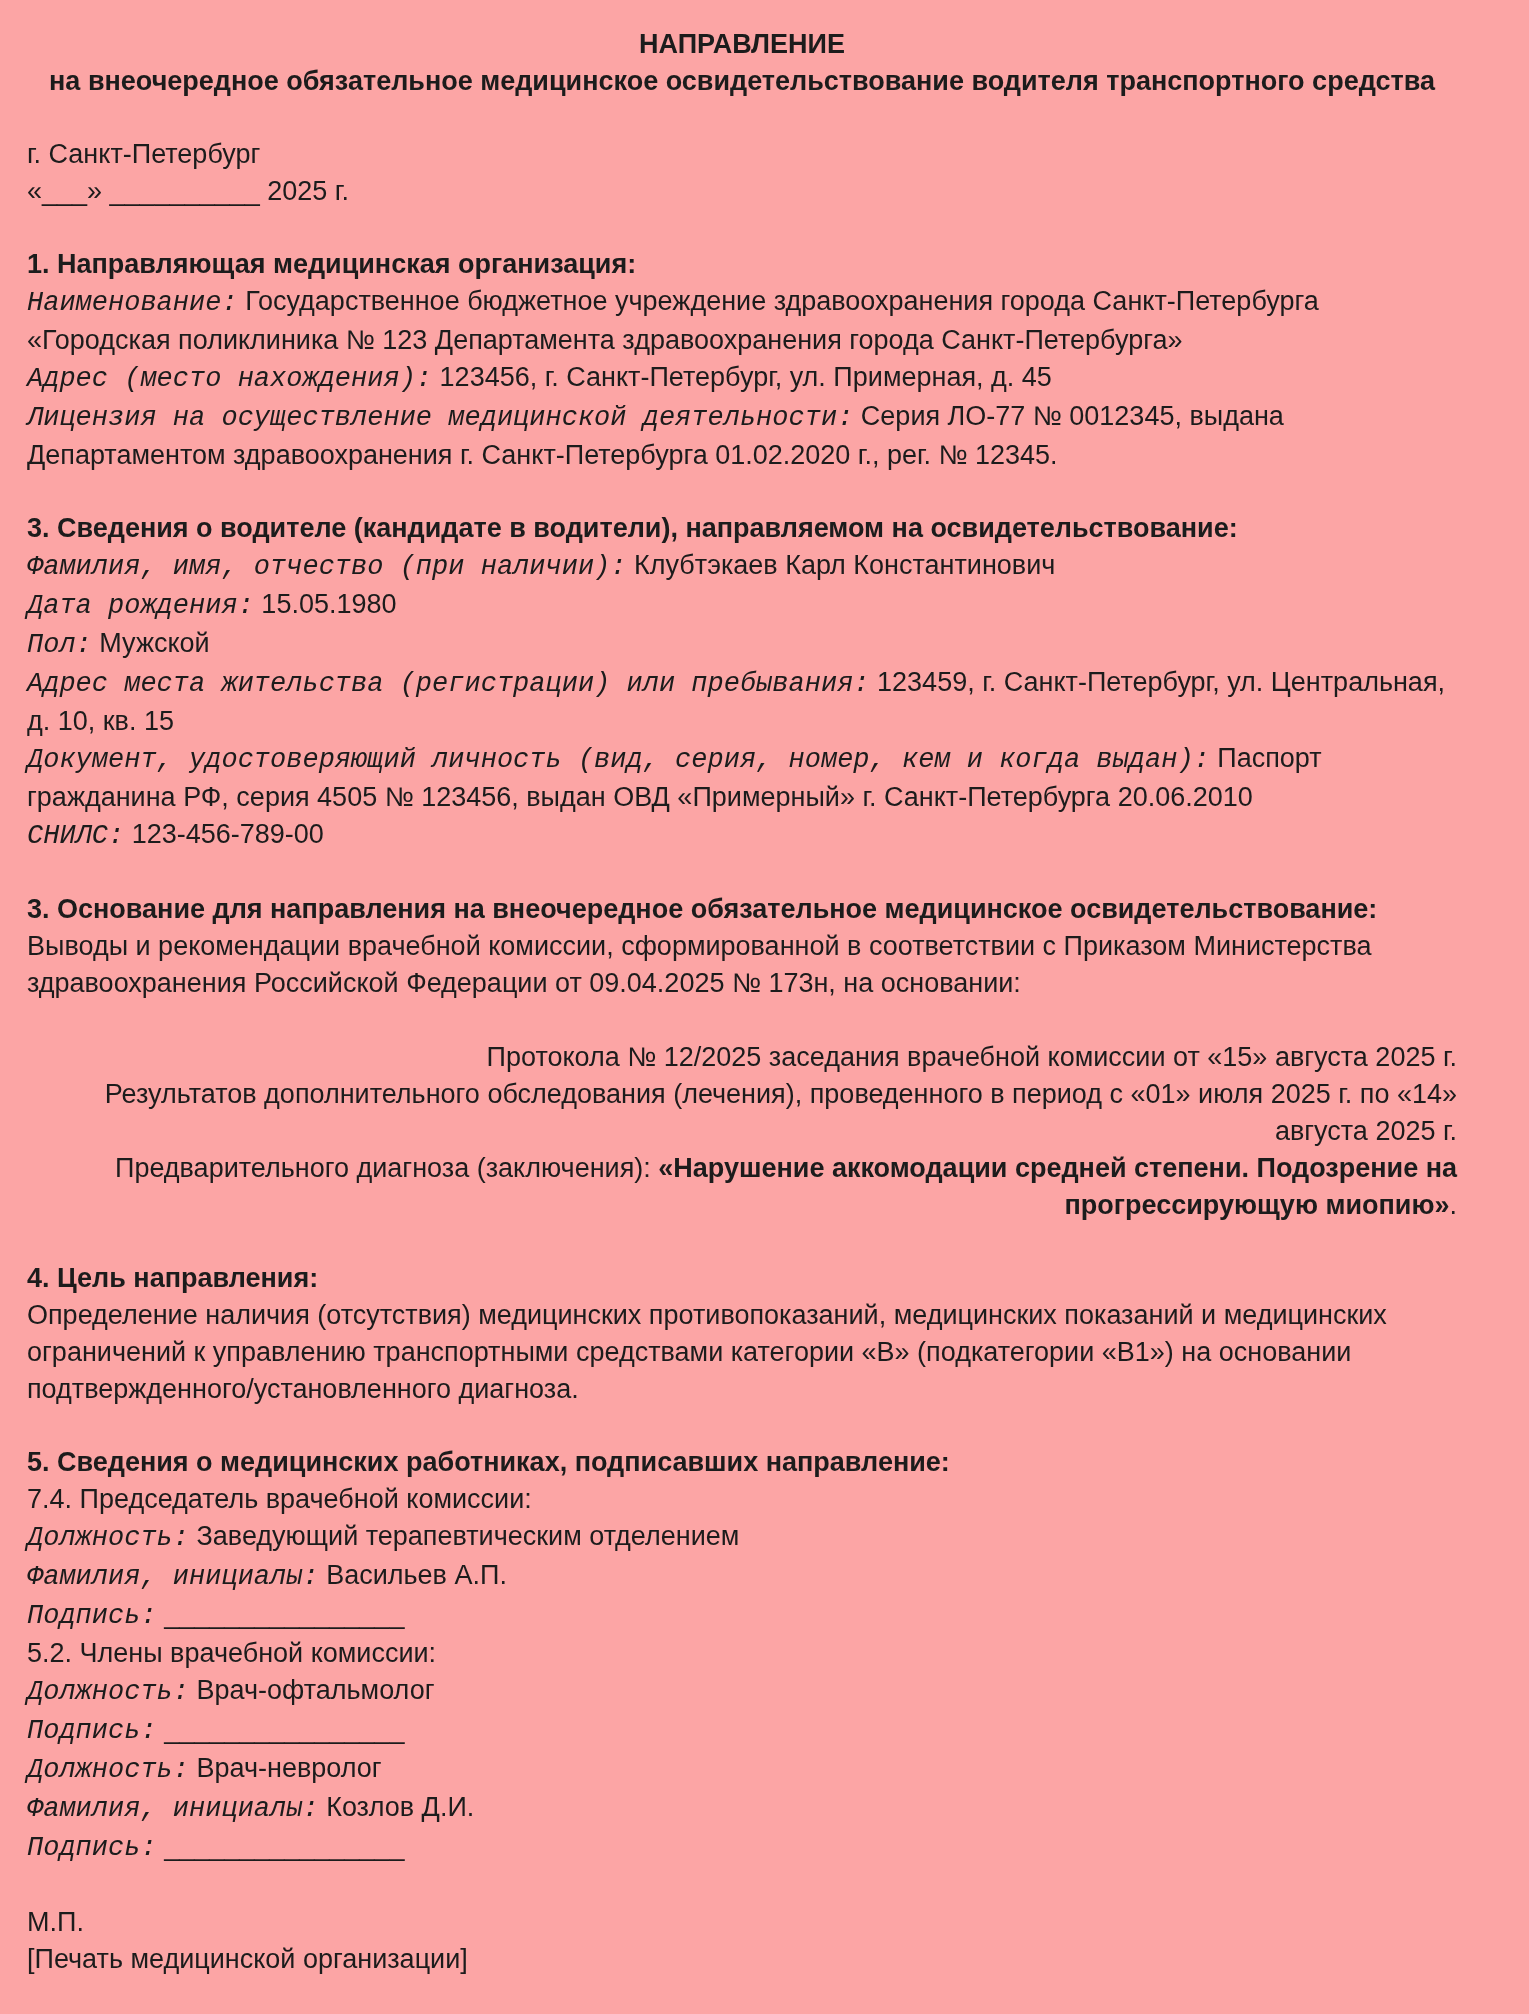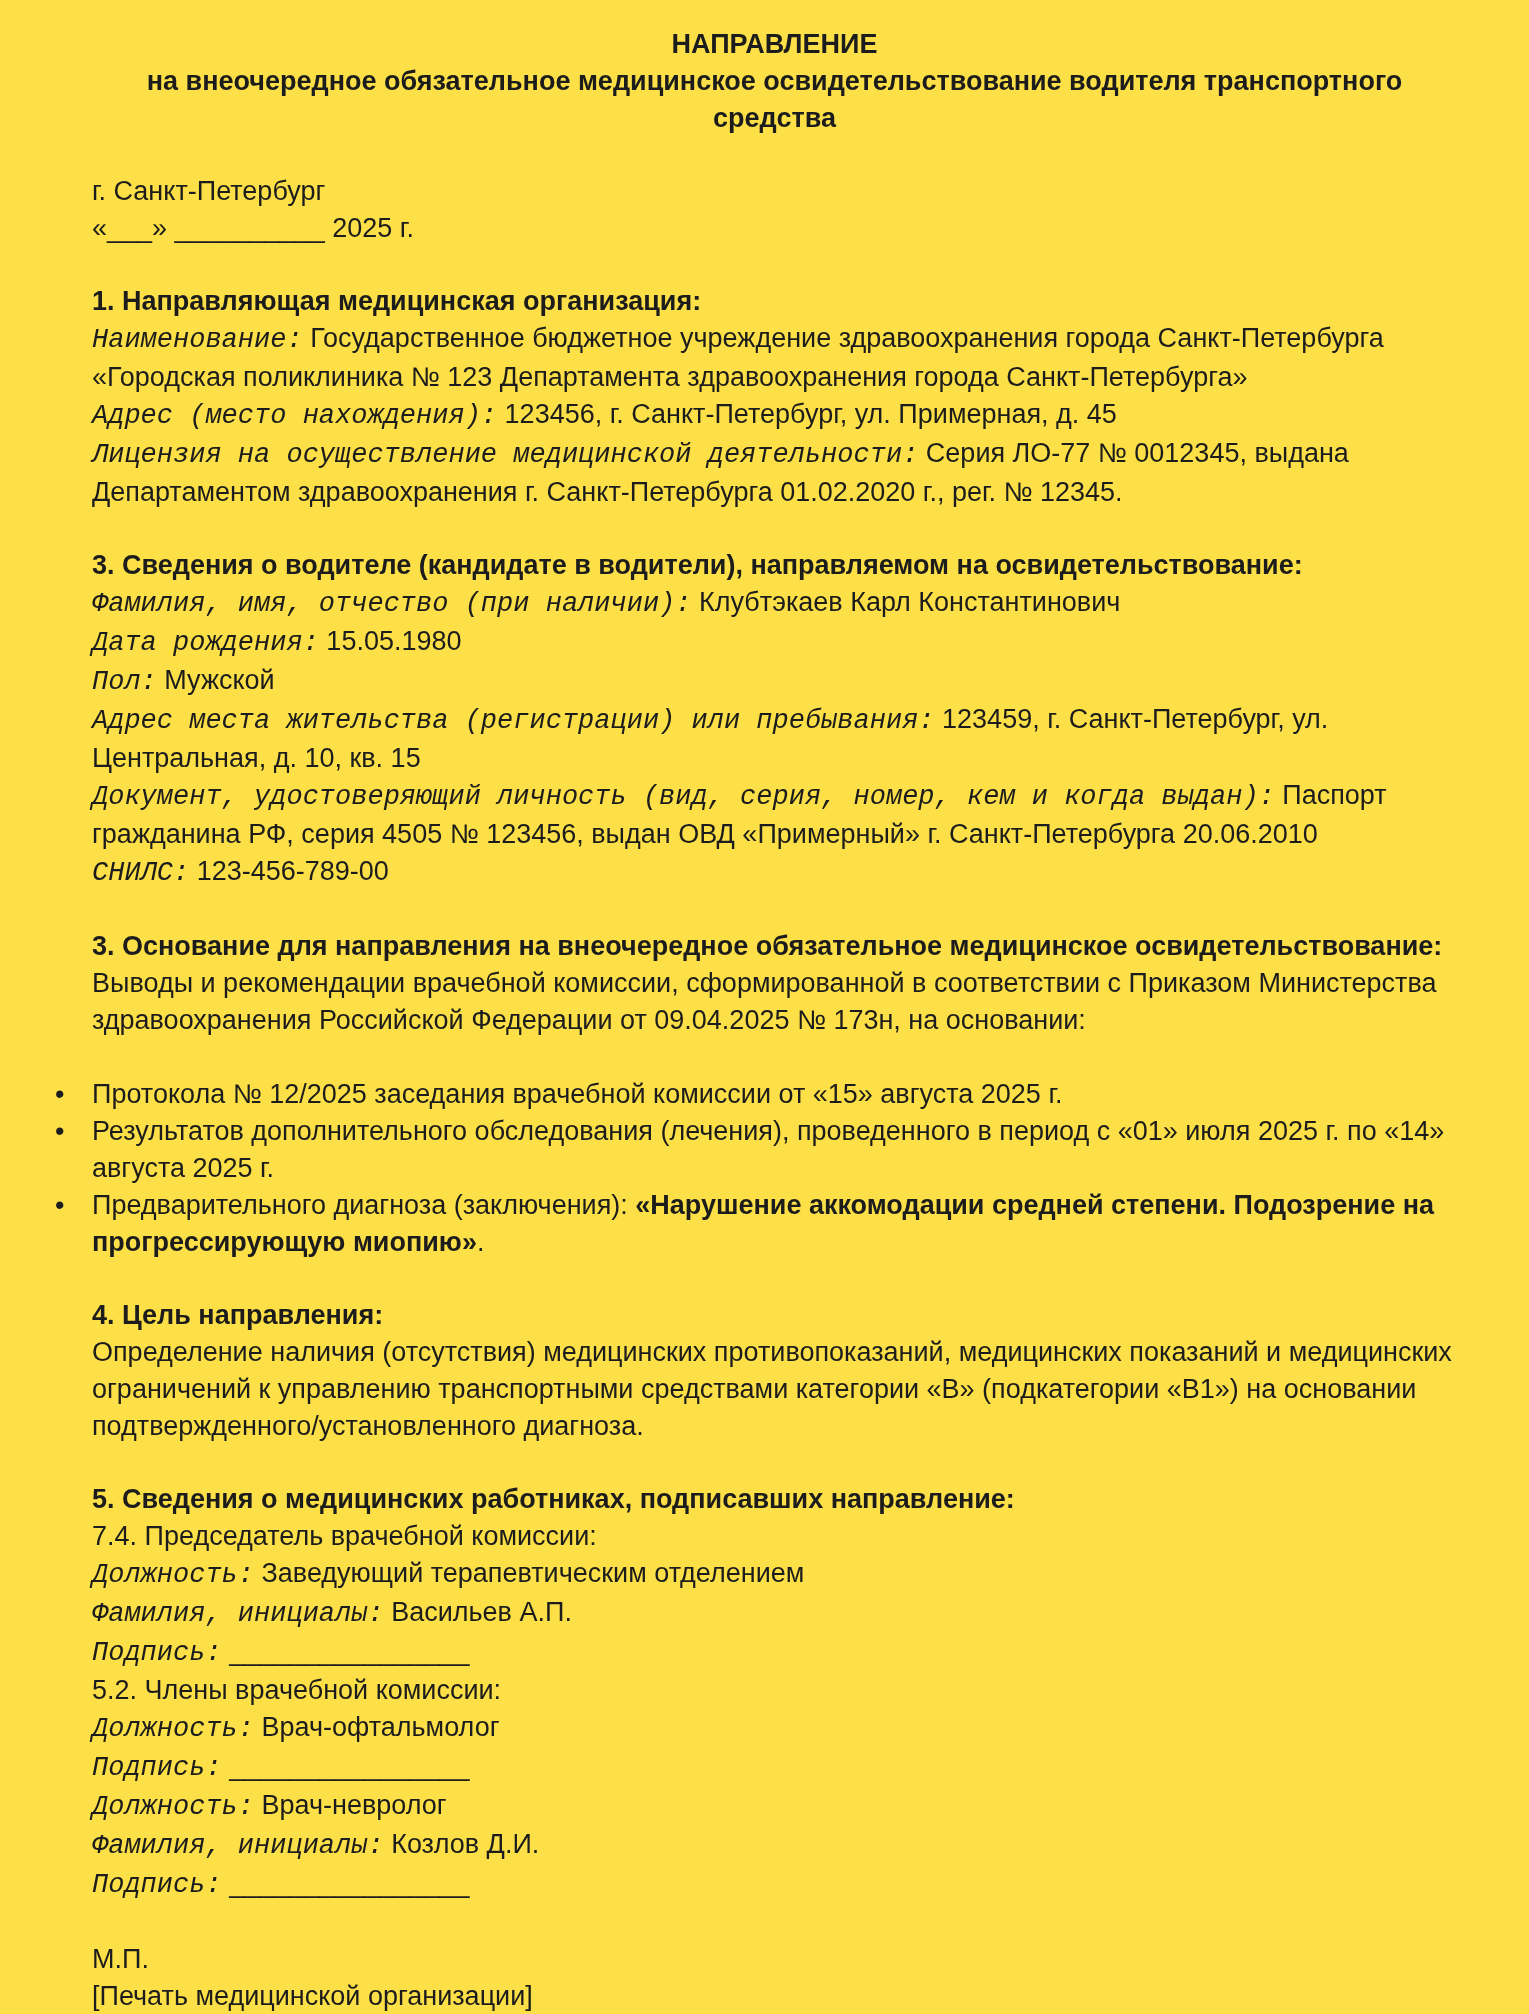--- a/index.html
+++ b/index.html
@@ -11,41 +11,42 @@
     width: 1529px;
     font-family: "Liberation Sans", "DejaVu Sans", sans-serif;
     font-size: 27px;
     line-height: 37px;
     color: #1c1c1c;
   }
   .page {
     box-sizing: border-box;
     width: 1529px;
     height: 2014px;
-    padding: 26px 72px 30px 92px;
+    padding: 26px 72px 30px 27px;
     overflow: hidden;
-    background: #fde047;
+    background: #fca5a5;
   }
   p { margin: 0; }
   h1, h2 {
     margin: 0;
     font-size: 27px;
     line-height: 37px;
     font-weight: bold;
     text-align: center;
   }
   .intro  { margin-top: 36px; }
   .sec    { margin-top: 36px; }
   .lab    { font-style: italic; font-family: Liberation Mono, monospace; }
   .it     { }
   .sec-heading { font-weight: bold; }
   ul.bullets {
     margin: 37px 0 0 0;
     padding: 0;
     list-style: none;
+    text-align: right;
   }
   ul.bullets li {
     position: relative;
     margin: 0;
     padding: 0;
   }
   ul.bullets li::before {
     content: "\2022";
     position: absolute;
     left: -37px;

